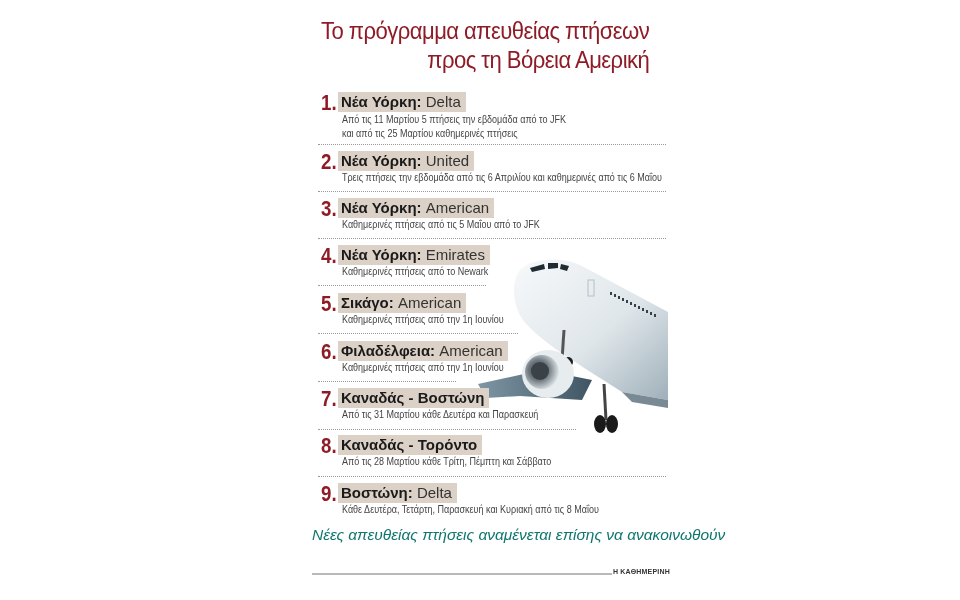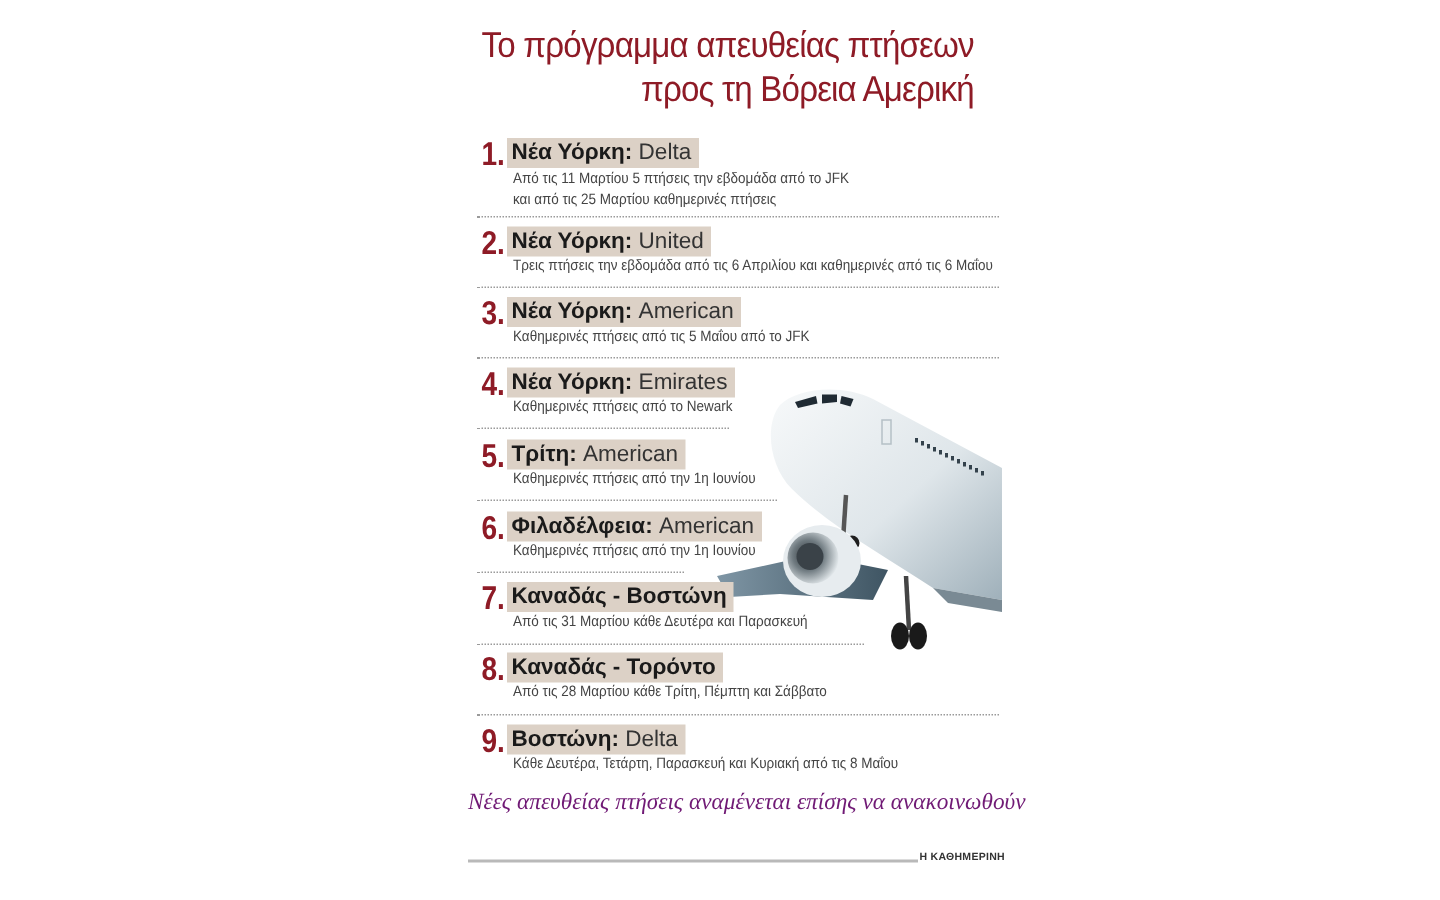--- a/index.html
+++ b/index.html
@@ -83,25 +83,25 @@
     .sep {
       position: absolute;
       left: 18px;
       height: 0;
       border-top: 1px dotted #9a9a9a;
     }
     .footer-note {
       position: absolute;
       left: 12px;
       top: 525px;
-      font-family: Liberation Serif, serif;
+      font-family: Liberation Sans, sans-serif;
       font-style: italic;
       font-size: 15.5px;
       line-height: 19px;
-      color: #701a75;
+      color: #0f766e;
       white-space: nowrap;
     }
     .footer-rule {
       position: absolute;
       left: 12px;
       top: 573px;
       width: 300px;
       border-top: 2px solid #b9b9b9;
     }
     .credit {
@@ -213,21 +213,21 @@
 
   <div class="item" style="top:244px;">
     <div class="num">4.</div>
     <div class="head"><b>Νέα Υόρκη:</b><span class="carrier"> Emirates</span></div>
     <div class="desc" style="top:20px;">Καθημερινές πτήσεις από το Newark</div>
   </div>
   <div class="sep" style="top:285px; width:168px;"></div>
 
   <div class="item" style="top:292px;">
     <div class="num">5.</div>
-    <div class="head"><b>Τρίτη:</b><span class="carrier"> American</span></div>
+    <div class="head"><b>Σικάγο:</b><span class="carrier"> American</span></div>
     <div class="desc" style="top:20px;">Καθημερινές πτήσεις από την 1η Ιουνίου</div>
   </div>
   <div class="sep" style="top:333px; width:200px;"></div>
 
   <div class="item" style="top:340px;">
     <div class="num">6.</div>
     <div class="head"><b>Φιλαδέλφεια:</b><span class="carrier"> American</span></div>
     <div class="desc" style="top:20px;">Καθημερινές πτήσεις από την 1η Ιουνίου</div>
   </div>
   <div class="sep" style="top:381px; width:138px;"></div>

